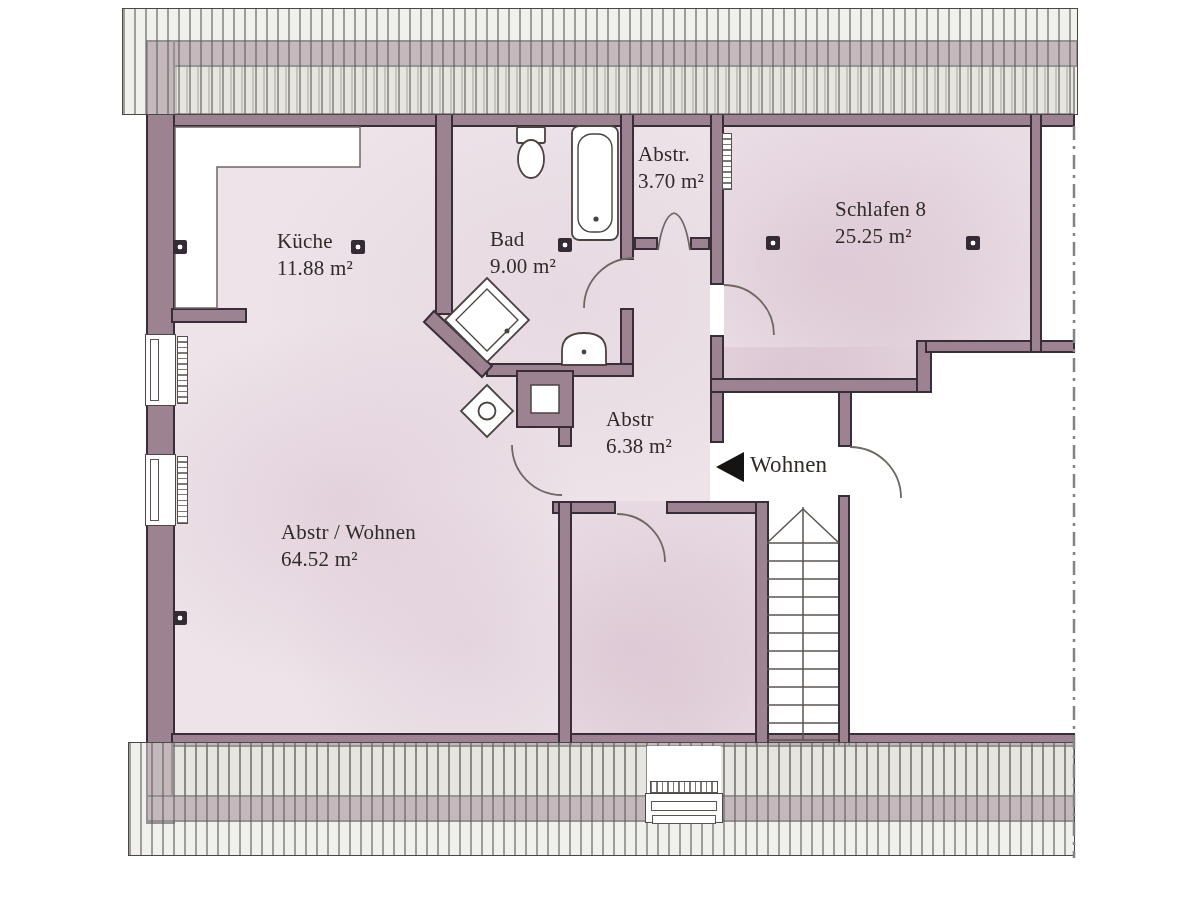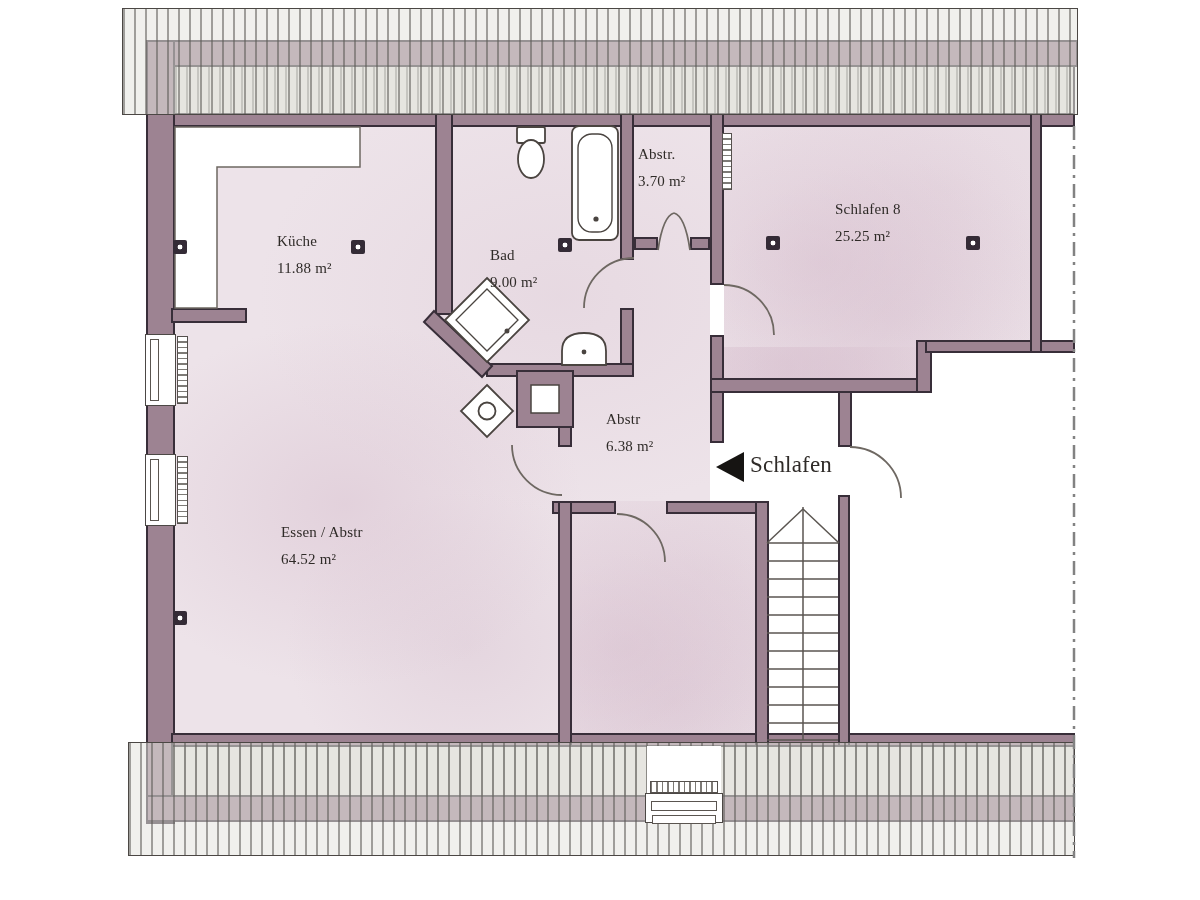--- a/index.html
+++ b/index.html
@@ -22,21 +22,21 @@
   .overhang{background:repeating-linear-gradient(90deg, rgba(92,90,86,.55) 0 1.6px, transparent 1.6px 11px),
             rgba(228,227,222,.55);border:1.6px solid #4b4744;}
   .win-gap{background:#fff;border:1.6px solid #4c4845;}
   .win-frame{background:#fff;border:1.4px solid #5a5550;}
   .radiator-v{background:repeating-linear-gradient(0deg,#7d7a76 0 1.4px,#ffffff 1.4px 5.5px);
               border:1.4px solid #55504d;}
   .radiator-h{background:repeating-linear-gradient(90deg,#7d7a76 0 1.4px,#ffffff 1.4px 5.5px);
               border:1.4px solid #55504d;}
   .sensor{width:14px;height:14px;border-radius:2px;
           background:radial-gradient(circle at center,#ffffff 0 2.4px,#342b36 2.6px);}
-  .label{color:#2f2b28;font-size:15px;line-height:27px;letter-spacing:.2px;white-space:nowrap;}
+  .label{color:#2f2b28;font-size:21px;line-height:27px;letter-spacing:.2px;white-space:nowrap;}
   .label .nm{display:block;}
   .label .ar{display:block;}
   #svg-layer{position:absolute;left:0;top:0;width:1200px;height:900px;pointer-events:none;}
 </style>
 </head>
 <body>
 
 <div id="canvas">
 
   <div class="abs room" style="left:173px;top:125px;width:537px;height:612px;"></div>
@@ -155,37 +155,37 @@
   <div class="abs sensor" style="left:351px;top:240px;"></div>
   <div class="abs sensor" style="left:558px;top:238px;"></div>
   <div class="abs sensor" style="left:766px;top:236px;"></div>
   <div class="abs sensor" style="left:966px;top:236px;"></div>
   <div class="abs sensor" style="left:173px;top:611px;"></div>
 
   <div class="abs label" style="left:277px;top:228px;">
     <span class="nm">Küche</span>
     <span class="ar">11.88 m²</span>
   </div>
-  <div class="abs label" style="left:490px;top:226px;margin-top:16px;">
+  <div class="abs label" style="left:490px;top:226px;">
     <span class="nm">Bad</span>
     <span class="ar">9.00 m²</span>
   </div>
   <div class="abs label" style="left:638px;top:141px;">
     <span class="nm">Abstr.</span>
     <span class="ar">3.70 m²</span>
   </div>
   <div class="abs label" style="left:835px;top:196px;">
     <span class="nm">Schlafen 8</span>
     <span class="ar">25.25 m²</span>
   </div>
   <div class="abs label" style="left:606px;top:406px;">
     <span class="nm">Abstr</span>
     <span class="ar">6.38 m²</span>
   </div>
   <div class="abs label" style="left:281px;top:519px;">
-    <span class="nm">Essen / Abstr</span>
+    <span class="nm">Abstr / Wohnen</span>
     <span class="ar">64.52 m²</span>
   </div>
   <div class="abs label" style="left:750px;top:451px;font-size:23px;">
-    <span>Schlafen</span>
+    <span>Wohnen</span>
   </div>
 
 </div>
 
 </body></html>

